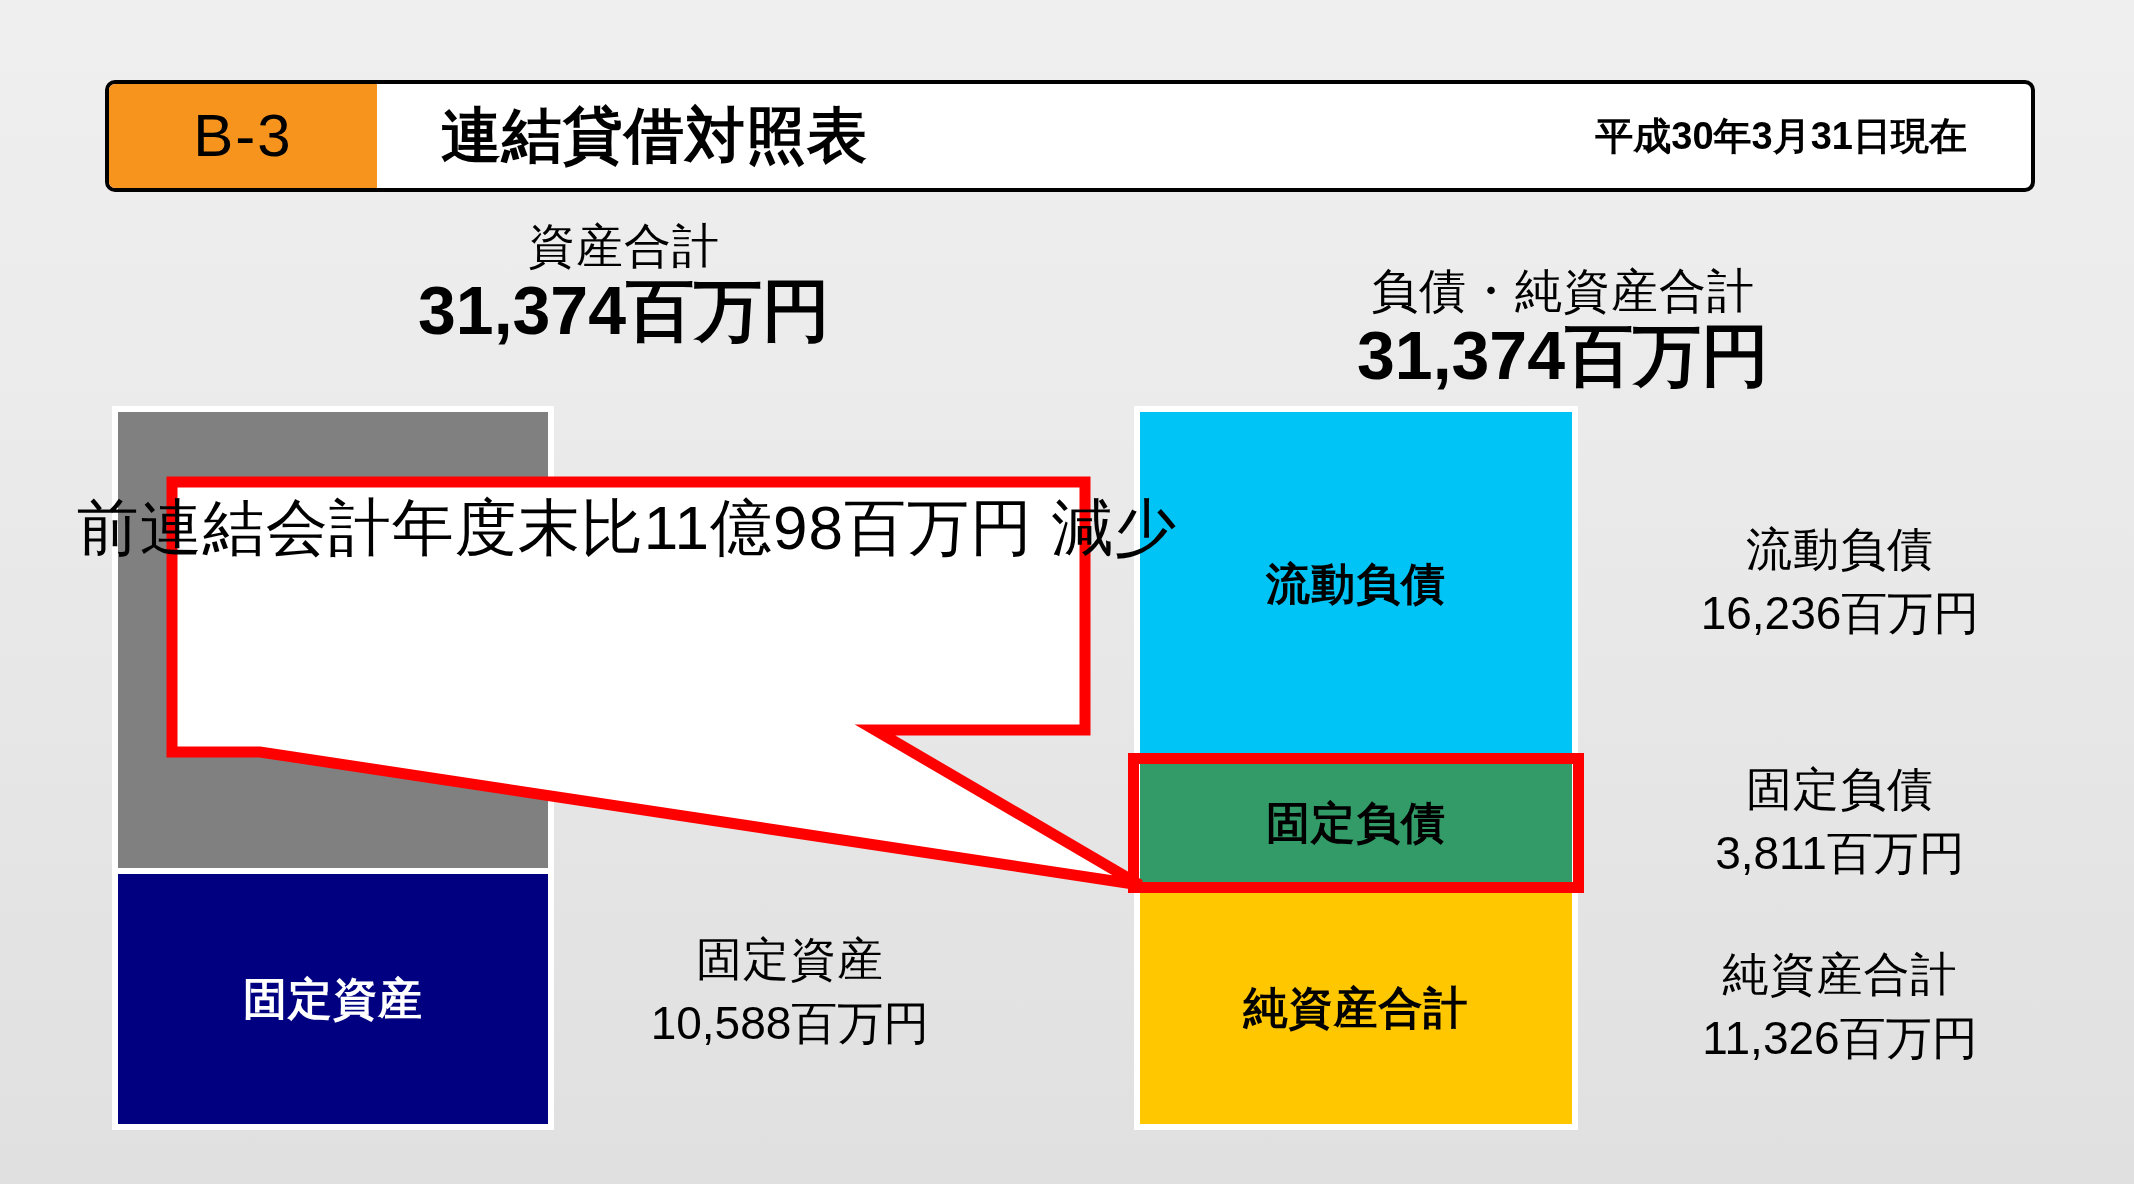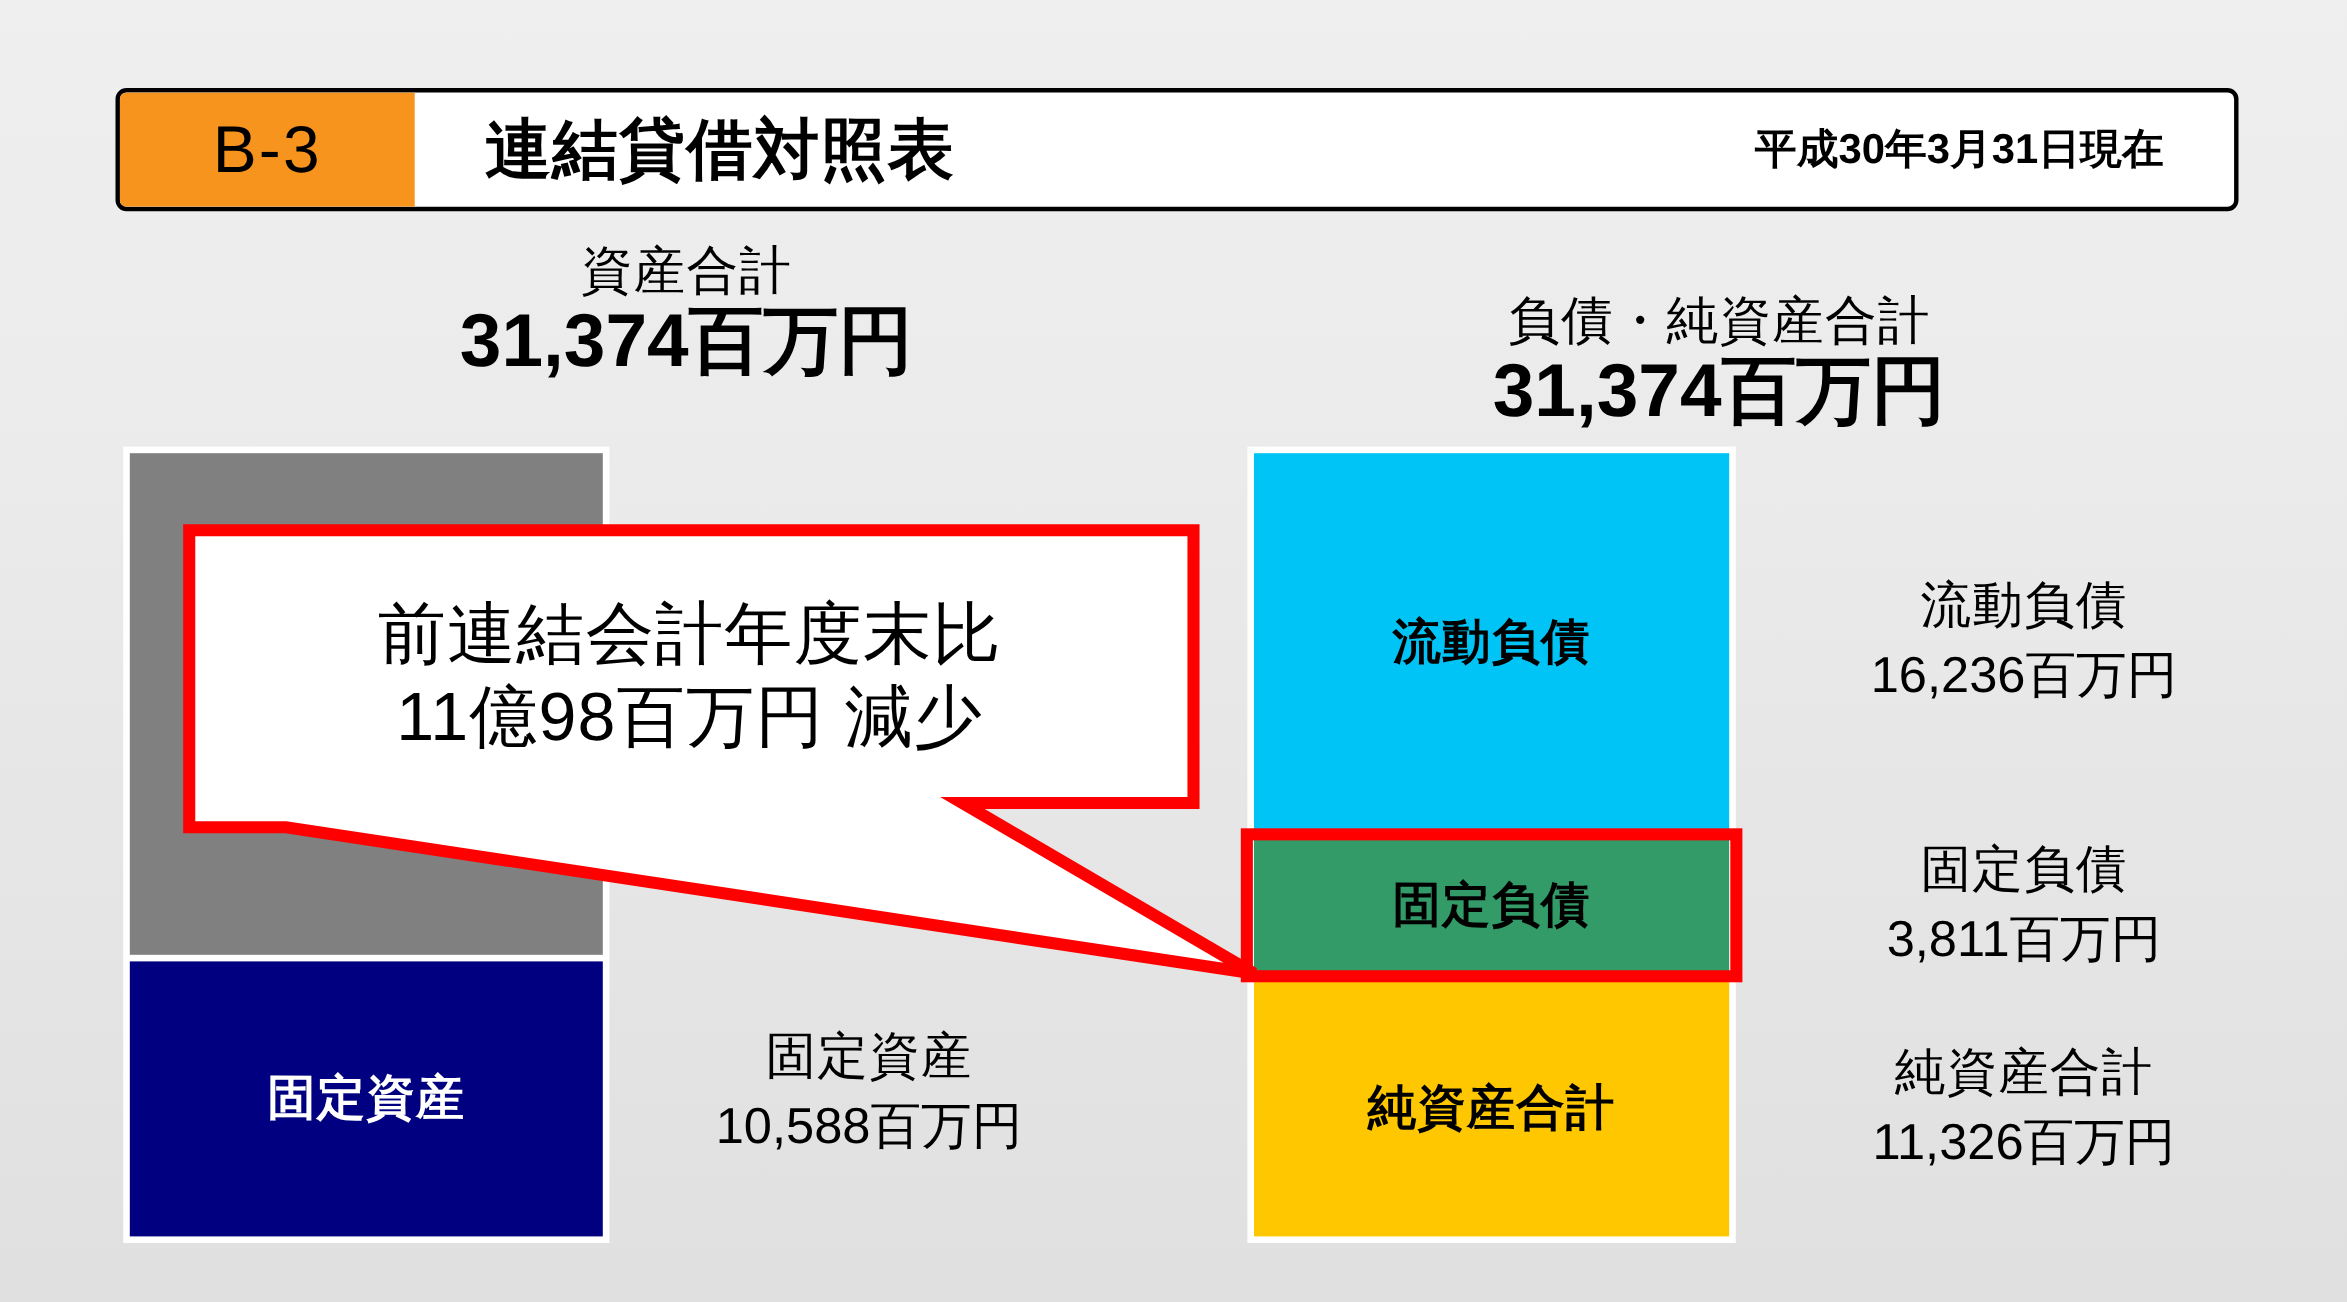--- a/index.html
+++ b/index.html
@@ -174,22 +174,21 @@
     overflow: visible;
   }
   #callout-text {
     position: absolute;
     left: 172px;
     top: 490px;
     width: 910px;
     height: 250px;
     z-index: 7;
     display: flex;
-    flex-direction: column;
-    align-items: center;
+    flex-direction: row;
     justify-content: center;
     line-height: 1.22;
     pointer-events: none;
   }
   #callout-text span {
     display: block;
     font-size: 62px;
     font-weight: 400;
     letter-spacing: 1px;
     white-space: nowrap;

